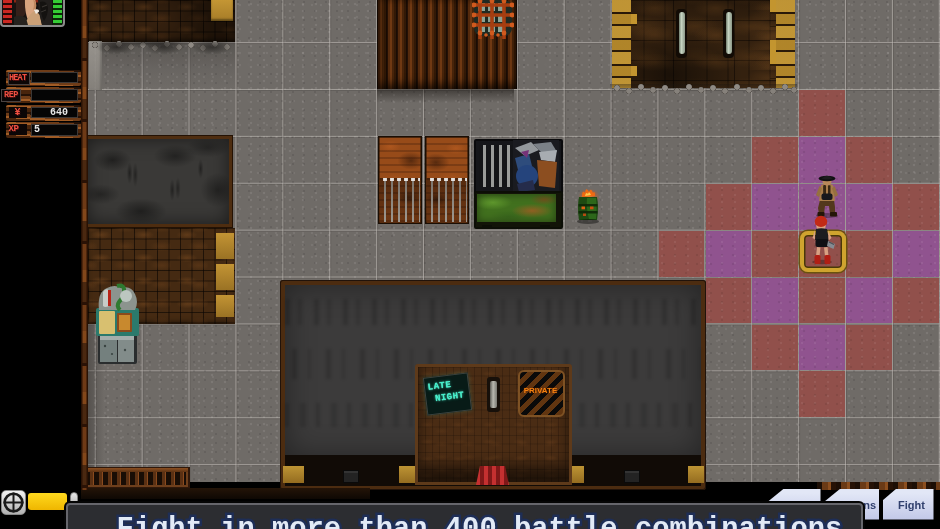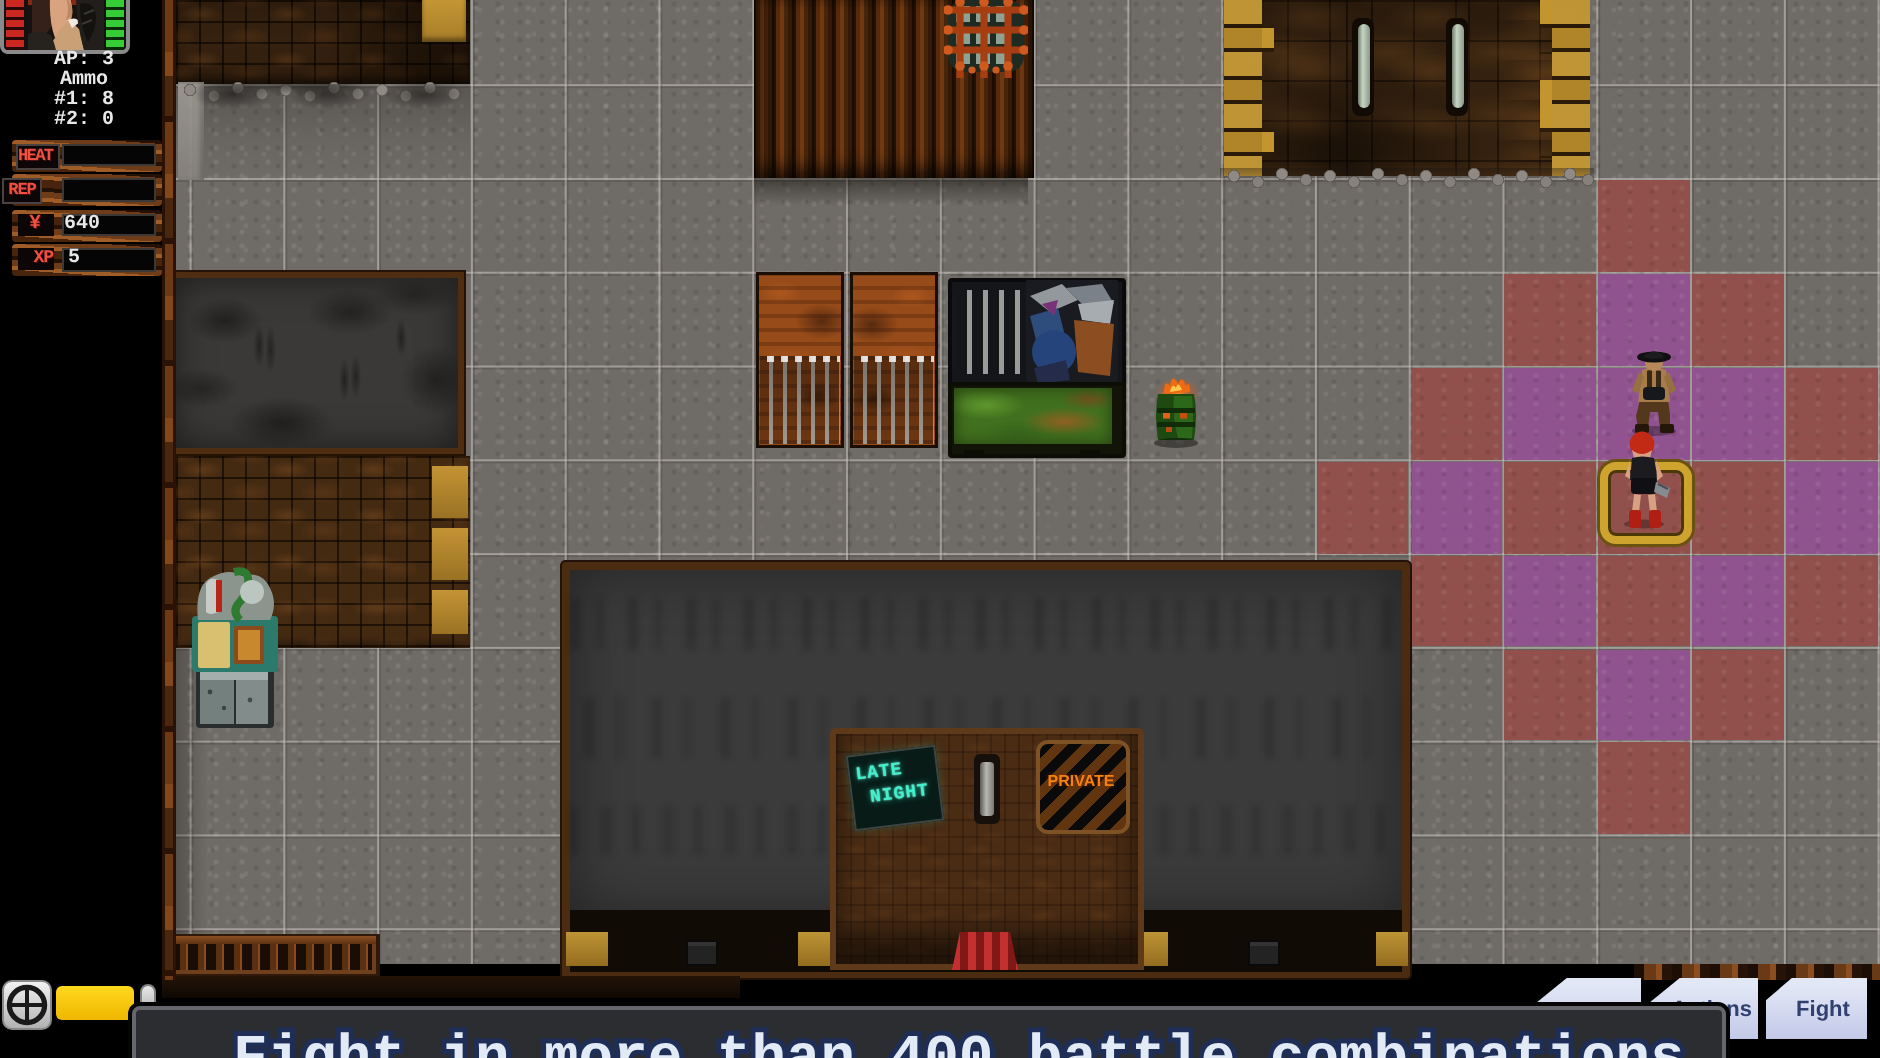--- a/index.html
+++ b/index.html
@@ -406,36 +406,35 @@
 <path d="M0 18 Q6 15 12 19 L14 26 L0 26 Z" fill="#26221e"></path>
 <path d="M20 11 Q24 9 26 12 L22 15 Z" fill="#f0e9e1"></path>
 <path d="M24 0 L38 0 L38 26 L28 26 Q24 12 24 0" fill="#211e1c"></path>
 <path d="M26 3 Q33 1 34 9 Q34 16 30 22 Q26 14 26 3" fill="#141210"></path>
 <path d="M28 8 L33 6" stroke="#3a3632" stroke-width="1.2"></path>
 <path d="M27 13 L32 11" stroke="#3a3632" stroke-width="1"></path>
 </svg></div>
 
 <div class="a" style="left:53px;top:0px;width:9px;height:25px;background:repeating-linear-gradient(180deg,#35cc35 0 3.5px,#0a2a06 3.5px 5px);"></div>
 
-<div class="a" style="left:0;top:26px;width:84px;font-family:'Liberation Mono',monospace;font-weight:bold;font-size:10px;line-height:9.9px;color:#e8e8e8;text-align:center;">AP:  3<br>Ammo<br>#1:  8<br>#2:  0</div>
 
 <div class="a wood" style="left:5.5px;top:69.5px;width:75px;height:16px;border-radius:2px;"></div>
 <div class="a" style="left:8px;top:71.5px;width:19.5px;height:11px;background:#0c0606;border:1px solid #4a4240;font-family:'Liberation Mono',monospace;font-weight:bold;font-size:8.5px;letter-spacing:-.8px;line-height:11px;color:#ef5042;text-align:left;text-shadow:.5px .5px 0 #501010;">HEAT</div>
 <div class="a" style="left:31px;top:71.5px;width:47px;height:11.5px;background:#050505;border:1px solid #3c3836;box-sizing:border-box;"></div>
 
 <div class="a wood" style="left:5.5px;top:87px;width:75px;height:16px;border-radius:2px;"></div>
 <div class="a" style="left:1px;top:89px;width:18px;height:11px;background:#0c0606;border:1px solid #4a4240;font-family:'Liberation Mono',monospace;font-weight:bold;font-size:8.5px;letter-spacing:-.5px;line-height:11px;color:#ef5042;text-align:center;text-shadow:.5px .5px 0 #501010;">REP</div>
 <div class="a" style="left:31px;top:89px;width:47px;height:11.5px;background:#050505;border:1px solid #3c3836;box-sizing:border-box;"></div>
 
 <div class="a wood" style="left:5.5px;top:104.5px;width:75px;height:16px;border-radius:2px;"></div>
 <div class="a" style="left:8.5px;top:106.5px;width:18px;height:11px;background:#0c0606;font-family:'Liberation Mono',monospace;font-weight:bold;font-size:10px;line-height:11px;color:#ef5042;text-align:center;text-shadow:.5px .5px 0 #501010;">¥</div>
-<div class="a" style="left:31px;top:106.5px;width:47px;height:11.5px;background:#050505;border:1px solid #3c3836;box-sizing:border-box;font-family:'Liberation Mono',monospace;font-weight:bold;font-size:10px;line-height:10.5px;color:#e8e8e8;padding-left:0;box-sizing:border-box;">640</div>
+<div class="a" style="left:31px;top:106.5px;width:47px;height:11.5px;background:#050505;border:1px solid #3c3836;box-sizing:border-box;font-family:'Liberation Mono',monospace;font-weight:bold;font-size:10px;line-height:10.5px;color:#e8e8e8;padding-left:18px;box-sizing:border-box;">640</div>
 
 <div class="a wood" style="left:5.5px;top:122px;width:75px;height:16px;border-radius:2px;"></div>
-<div class="a" style="left:8.5px;top:124px;width:18px;height:11px;background:#0c0606;font-family:'Liberation Mono',monospace;font-weight:bold;font-size:9px;letter-spacing:-.5px;line-height:11px;color:#ef5042;text-align:right;text-shadow:.5px .5px 0 #501010;">XP</div>
+<div class="a" style="left:8.5px;top:124px;width:18px;height:11px;background:#0c0606;font-family:'Liberation Mono',monospace;font-weight:bold;font-size:9px;letter-spacing:-.5px;line-height:11px;color:#ef5042;text-align:left;text-shadow:.5px .5px 0 #501010;">XP</div>
 <div class="a" style="left:31px;top:124px;width:47px;height:11.5px;background:#050505;border:1px solid #3c3836;box-sizing:border-box;font-family:'Liberation Mono',monospace;font-weight:bold;font-size:10px;line-height:10.5px;color:#e8e8e8;padding-left:2px;box-sizing:border-box;">5</div>
 
 <div class="a" style="left:1px;top:490px;width:25px;height:25px;background:linear-gradient(180deg,#f2f2f2,#b2b2b2);border-radius:5px;border:1px solid #888;box-sizing:border-box;"></div>
 <svg class="a" style="left:1px;top:490px;" width="25" height="25" viewBox="0 0 25 25">
 <circle cx="12.5" cy="12.5" r="8.8" fill="none" stroke="#1a1a1a" stroke-width="2.6"></circle>
 <line x1="12.5" y1="2.5" x2="12.5" y2="22.5" stroke="#1a1a1a" stroke-width="2"></line>
 <line x1="2.5" y1="12.5" x2="22.5" y2="12.5" stroke="#1a1a1a" stroke-width="2"></line>
 </svg>
 
 <div class="a" style="left:27.5px;top:493px;width:39.5px;height:16.5px;background:linear-gradient(180deg,#ffd91e,#efb600);border-radius:3px;"></div>

